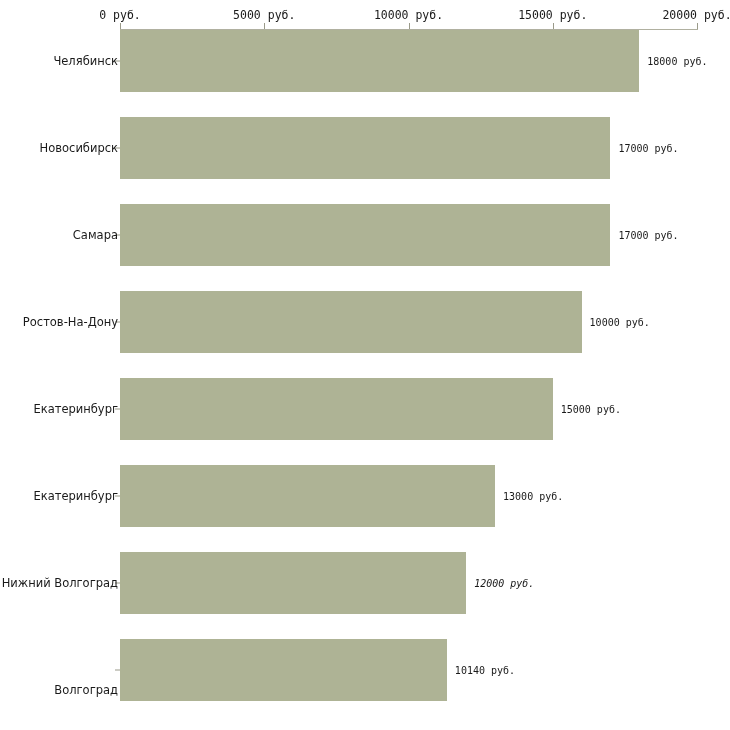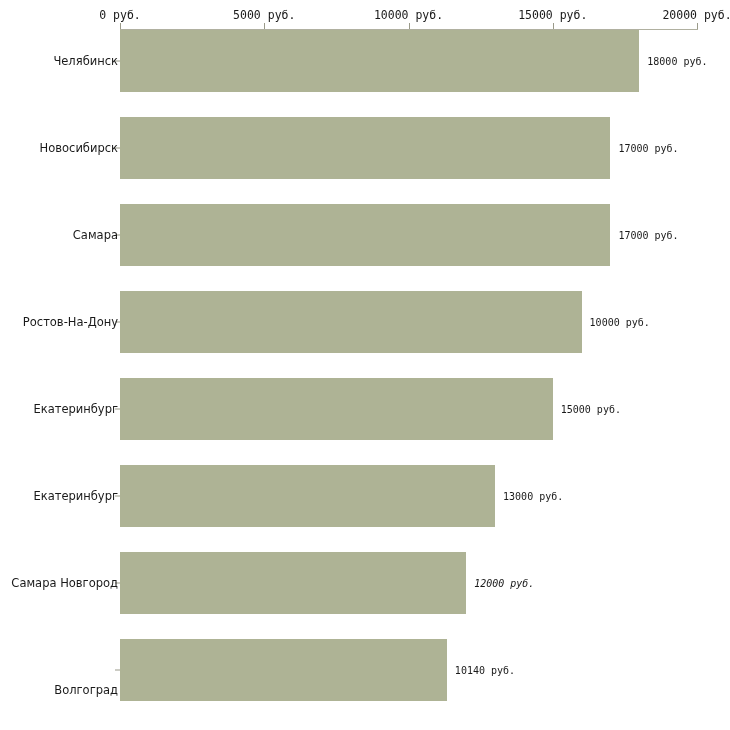--- a/index.html
+++ b/index.html
@@ -111,21 +111,21 @@
       <div class="y-tick" style="top: 583px;"></div>
       <div class="y-tick" style="top: 670px;"></div>
     </div>
   <div id="cat-labels">
       <div class="cat-label" style="top: 61px;">Челябинск</div>
       <div class="cat-label" style="top: 148px;">Новосибирск</div>
       <div class="cat-label" style="top: 235px;">Самара</div>
       <div class="cat-label" style="top: 322px;">Ростов-На-Дону</div>
       <div class="cat-label" style="top: 409px;">Екатеринбург</div>
       <div class="cat-label" style="top: 496px;">Екатеринбург</div>
-      <div class="cat-label" style="top: 583px;">Самара Новгород</div>
+      <div class="cat-label" style="top: 583px;">Нижний Волгоград</div>
       <div class="cat-label" style="top: 690px;">Волгоград</div>
     </div>
   <div id="bars">
       <div class="bar" title="Челябинск 18000 руб." style="top: 30px; height: 62px; width: 519.3px; background: rgb(174, 179, 149);"></div>
       <div class="bar-value-label" style="left: 647.3px; top: 61px;">18000 руб.</div>
       <div class="bar" title="Красноярск 17000 руб." style="top: 117px; height: 62px; width: 490.45px; background: rgb(174, 179, 149);"></div>
       <div class="bar-value-label" style="left: 618.45px; top: 148px;">17000 руб.</div>
       <div class="bar" title="Самара 17000 руб." style="top: 204px; height: 62px; width: 490.45px; background: rgb(174, 179, 149);"></div>
       <div class="bar-value-label" style="left: 618.45px; top: 235px;">17000 руб.</div>
       <div class="bar" title="Ростов-На-Дону 16000 руб." style="top: 291px; height: 62px; width: 461.6px; background: rgb(174, 179, 149);"></div>

